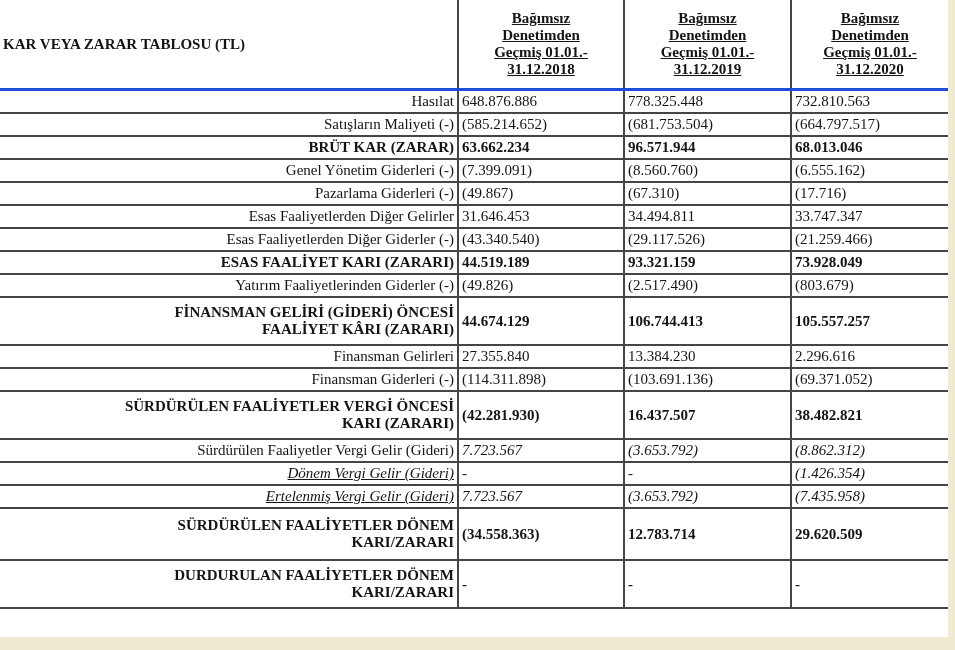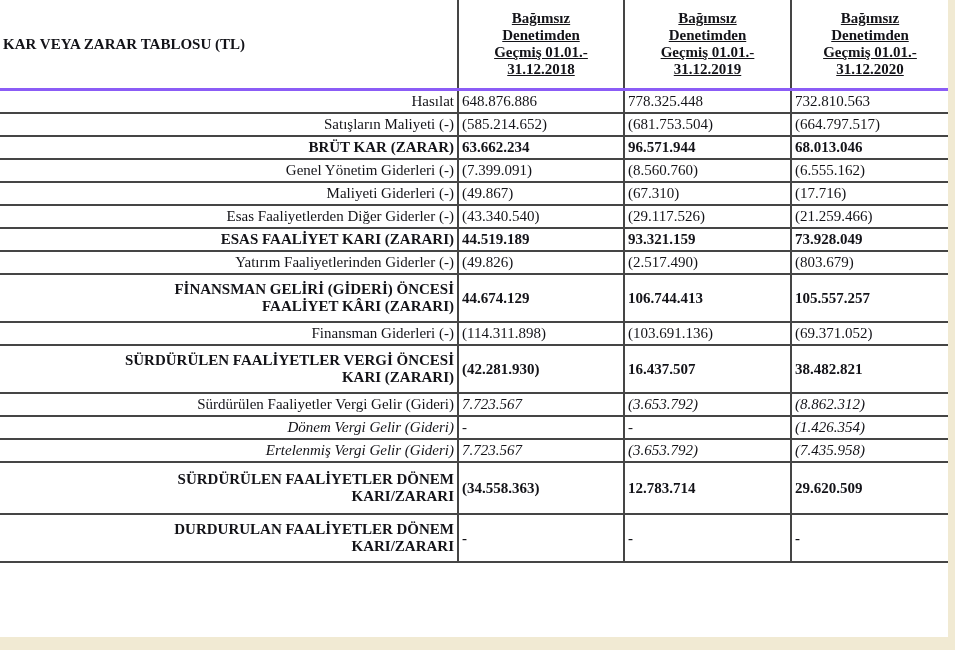--- a/index.html
+++ b/index.html
@@ -52,21 +52,21 @@
     vertical-align: middle;
     padding: 0 3px;
     font-size: 15px;
     line-height: 1.12;
     overflow: hidden;
   }
   
   table.pl tr:first-child th { border-top: none; }
   table.pl th:first-child, table.pl td:first-child { border-left: none; }
   table.pl th:last-child, table.pl td:last-child { border-right: none; }
-  table.pl thead th { border-bottom: 3px solid #8b5cf6; }
+  table.pl thead th { border-bottom: 3px solid #1d4ed8; }
 
   th.title-cell {
     height: 88px;
     text-align: left;
     font-weight: bold;
     font-size: 15.5px;
     padding-left: 3px;
   }
   th.col-head {
     text-align: center;
@@ -79,21 +79,21 @@
   td.label-cell { text-align: right; }
   td.value-cell { text-align: left; }
 
   tr.r-normal td { height: 21px; }
   tr.r-tall td { height: 46px; }
   tr.r-tall-lg td { height: 50px; }
   tr.r-bold td { font-weight: bold; }
   tr.r-bold td.label-cell .lbl { white-space: pre-line; font-family: Liberation Serif, serif; }
   tr.r-italic td { font-style: italic; }
   tr.r-values-italic td.value-cell { font-style: italic; }
-  tr.r-indent td.label-cell { padding-left: 36px; }
+  tr.r-indent td.label-cell { padding-left: 36px; text-decoration: underline; }
 </style>
 </head>
 <body>
 
 <div class="sheet">
   <table class="pl">
     <colgroup>
       <col class="c-label">
         <col class="c-v1">
         <col class="c-v2">
@@ -137,24 +137,30 @@
           <td class="value-cell">96.571.944</td>
           <td class="value-cell">68.013.046</td>
         </tr>
         <tr class="r-normal">
           <td class="label-cell"><span class="lbl">Genel Yönetim Giderleri (-)</span></td>
           <td class="value-cell">(7.399.091)</td>
           <td class="value-cell">(8.560.760)</td>
           <td class="value-cell">(6.555.162)</td>
         </tr>
         <tr class="r-normal">
-          <td class="label-cell"><span class="lbl">Maliyeti Giderleri (-)</span></td>
+          <td class="label-cell"><span class="lbl">Pazarlama Giderleri (-)</span></td>
           <td class="value-cell">(49.867)</td>
           <td class="value-cell">(67.310)</td>
           <td class="value-cell">(17.716)</td>
+        </tr>
+        <tr class="r-normal">
+          <td class="label-cell"><span class="lbl">Esas Faaliyetlerden Diğer Gelirler</span></td>
+          <td class="value-cell">31.646.453</td>
+          <td class="value-cell">34.494.811</td>
+          <td class="value-cell">33.747.347</td>
         </tr>
         <tr class="r-normal">
           <td class="label-cell"><span class="lbl">Esas Faaliyetlerden Diğer Giderler (-)</span></td>
           <td class="value-cell">(43.340.540)</td>
           <td class="value-cell">(29.117.526)</td>
           <td class="value-cell">(21.259.466)</td>
         </tr>
         <tr class="r-normal r-bold">
           <td class="label-cell"><span class="lbl">ESAS FAALİYET KARI (ZARARI)</span></td>
           <td class="value-cell">44.519.189</td>
@@ -168,20 +174,26 @@
           <td class="value-cell">(803.679)</td>
         </tr>
         <tr class="r-tall r-bold">
           <td class="label-cell"><span class="lbl">FİNANSMAN GELİRİ (GİDERİ) ÖNCESİ
 FAALİYET KÂRI (ZARARI)</span></td>
           <td class="value-cell">44.674.129</td>
           <td class="value-cell">106.744.413</td>
           <td class="value-cell">105.557.257</td>
         </tr>
         <tr class="r-normal">
+          <td class="label-cell"><span class="lbl">Finansman Gelirleri</span></td>
+          <td class="value-cell">27.355.840</td>
+          <td class="value-cell">13.384.230</td>
+          <td class="value-cell">2.296.616</td>
+        </tr>
+        <tr class="r-normal">
           <td class="label-cell"><span class="lbl">Finansman Giderleri (-)</span></td>
           <td class="value-cell">(114.311.898)</td>
           <td class="value-cell">(103.691.136)</td>
           <td class="value-cell">(69.371.052)</td>
         </tr>
         <tr class="r-tall r-bold">
           <td class="label-cell"><span class="lbl">SÜRDÜRÜLEN FAALİYETLER VERGİ ÖNCESİ
 KARI (ZARARI)</span></td>
           <td class="value-cell">(42.281.930)</td>
           <td class="value-cell">16.437.507</td>

